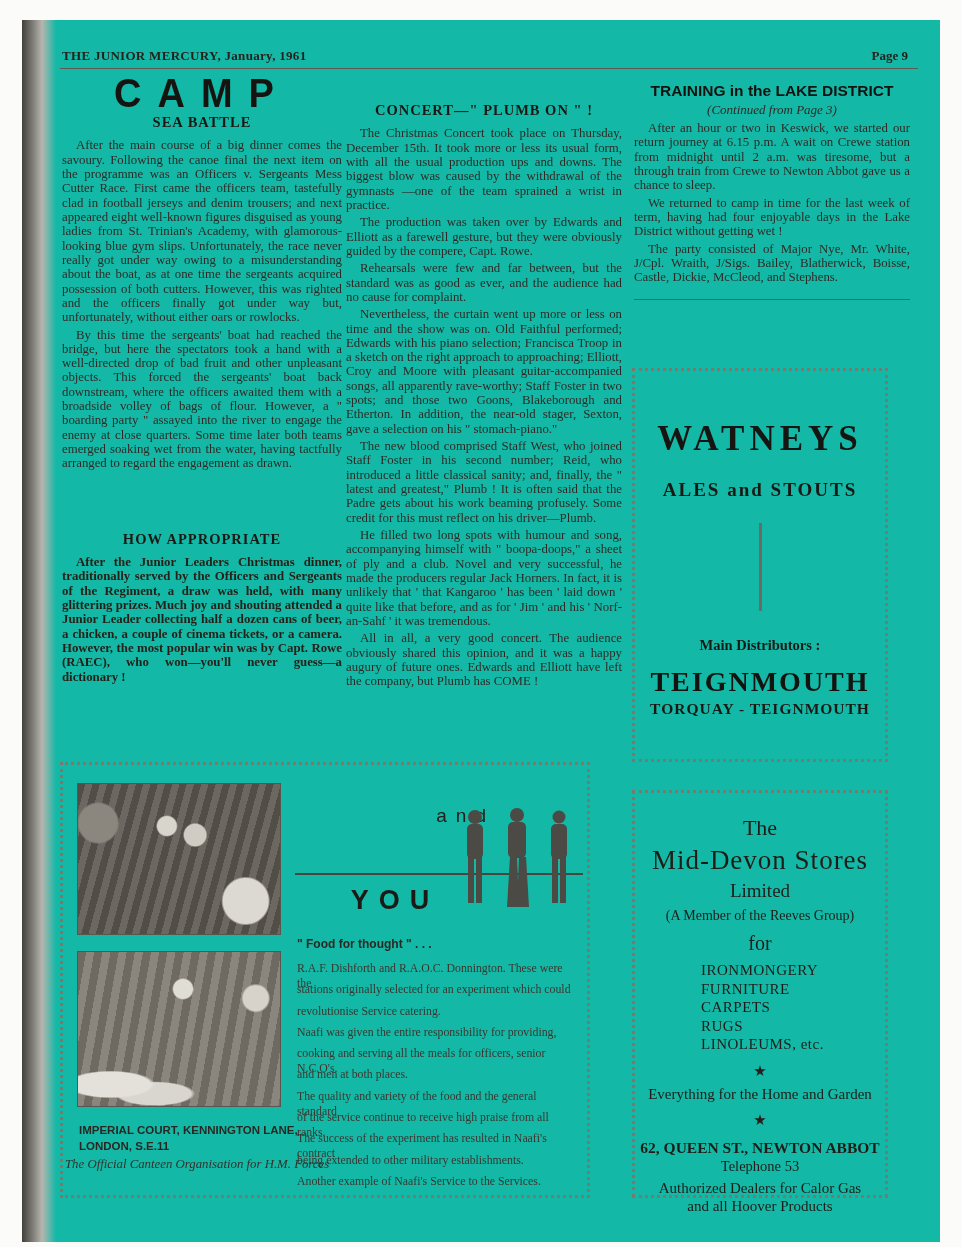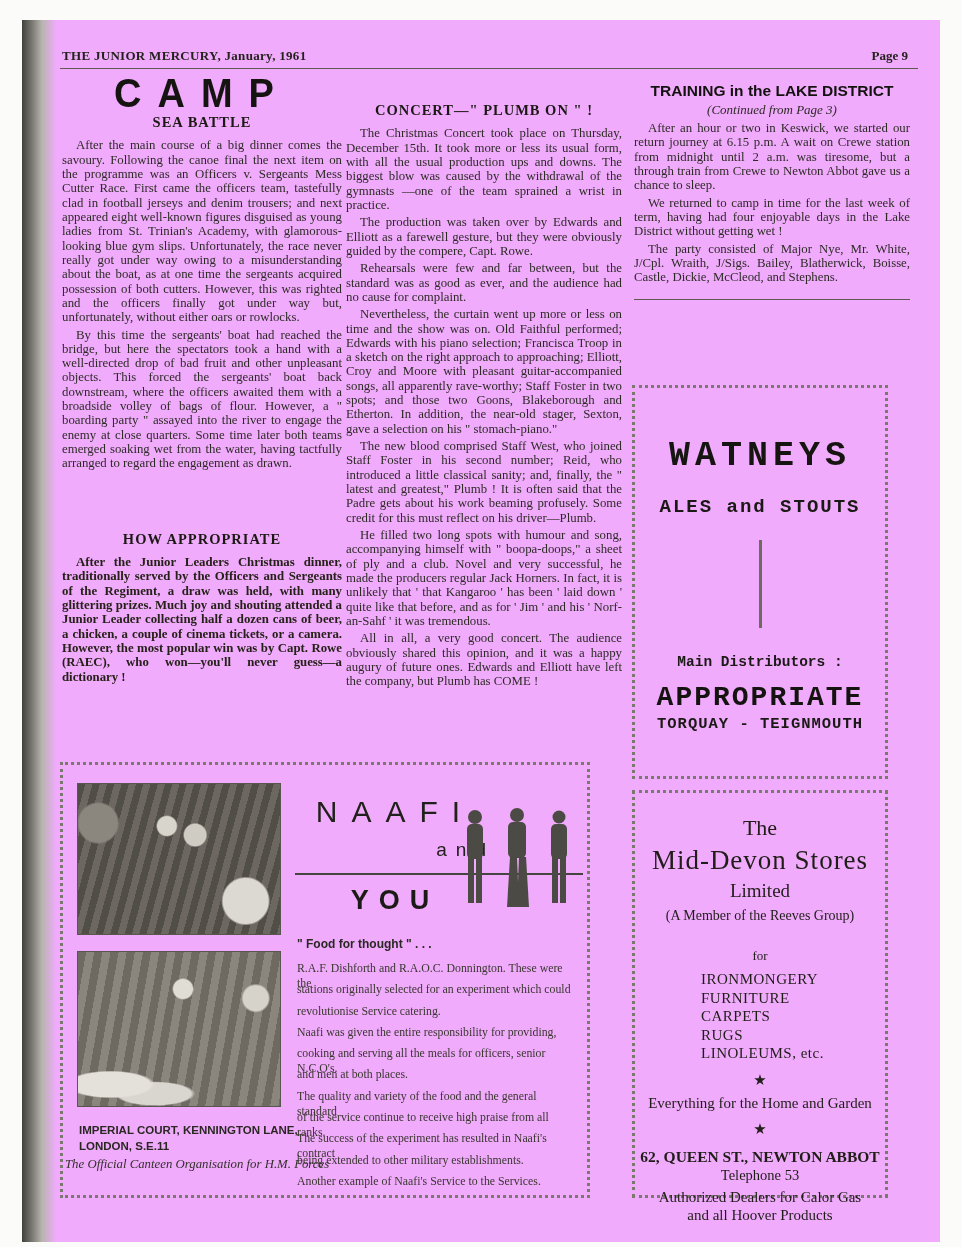--- a/index.html
+++ b/index.html
@@ -5,21 +5,21 @@
   html,body{margin:0;padding:0;}
   body{
     width:962px;height:1247px;position:relative;
     background:#fbfbf9;
     font-family:"Liberation Serif", serif;
     color:#2e2b26;
     overflow:hidden;
   }
   .paper{
     position:absolute;left:22px;top:20px;width:918px;height:1222px;
-    background:#f0abfc;
+    background:#14b8a6;
   }
   .spine{
     position:absolute;left:0;top:0;width:34px;height:100%;
     background:linear-gradient(90deg,#40403c 0,#6e6c66 8px,#b7b5ae 20px,rgba(216,215,209,0) 34px);
   }
   
   .masthead-left{position:absolute;left:40px;top:28px;font-weight:bold;font-size:13px;letter-spacing:.3px;color:#25221e;}
   .masthead-right{position:absolute;right:32px;top:28px;font-weight:bold;font-size:13px;color:#25221e;}
   .head-rule{position:absolute;left:38px;top:48px;width:858px;height:1px;background:#5d5a53;}
   
@@ -41,21 +41,21 @@
   .bold-para p, p.boldp{font-weight:bold;color:#262118;}
   .concert-head{letter-spacing:.5px;}
   .training-head{
     margin:6px 0 4px 0;text-align:center;
     font-family:"Liberation Sans",sans-serif;font-weight:bold;font-size:15.5px;color:#14120f;
   }
   .training-sub{text-align:center;font-style:italic;font-size:13px;margin:0 0 10px 0;text-indent:0 !important;}
   .right-rule{margin-top:14px;height:1px;background:#5d5a53;border:0;width:100%;}
   
   .adbox{position:absolute;border:3px dotted #7b786d;background:transparent;}
-  .watneys{left:610px;top:365px;width:250px;height:388px;text-align:center;font-family:Liberation Mono, monospace;}
+  .watneys{left:610px;top:348px;width:250px;height:388px;text-align:center;font-family:Liberation Serif, serif;}
   .watneys-brand{margin-top:48px;font-weight:bold;font-size:35px;letter-spacing:5px;color:#171511;}
   .watneys-products{margin-top:20px;font-weight:bold;font-size:19px;letter-spacing:2px;color:#1b1915;}
   .watneys-vline{width:3px;height:88px;background:#6d6a62;margin:22px auto 0 auto;}
   .watneys-dist{margin-top:26px;font-weight:bold;font-size:14.5px;color:#1b1915;}
   .watneys-name2{margin-top:12px;font-weight:bold;font-size:28px;letter-spacing:2px;color:#151310;}
   .watneys-towns{margin-top:2px;font-weight:bold;font-size:15.5px;letter-spacing:1px;color:#1b1915;}
   
   .naafi{left:38px;top:742px;width:524px;height:430px;}
   .photo{position:absolute;left:14px;width:202px;border:1px solid #59564f;}
   .photo-1{
@@ -86,21 +86,21 @@
   .naafi-body{position:absolute;left:234px;top:196px;width:278px;font-size:11.8px;color:#3a372f;}
   .naafi-body div{height:21.3px;}
   .naafi-address{position:absolute;left:16px;top:358px;font-family:"Liberation Sans",sans-serif;font-weight:bold;font-size:11.5px;line-height:1.35;color:#2a2722;}
   .naafi-caption{position:absolute;left:2px;top:392px;font-style:italic;font-size:12.8px;color:#33302a;}
   
   .middevon{left:610px;top:770px;width:250px;height:402px;text-align:center;color:#201d18;}
   .md-the{margin-top:22px;font-size:22px;}
   .md-name{margin-top:4px;font-size:27px;letter-spacing:1px;}
   .md-limited{margin-top:4px;font-size:19px;}
   .md-member{margin-top:6px;font-size:14px;}
-  .md-for{margin-top:24px;font-size:13px;}
+  .md-for{margin-top:8px;font-size:20px;}
   .md-items{margin-top:6px;text-align:left;padding-left:66px;font-size:15px;line-height:1.24;letter-spacing:.5px;}
   .md-star{margin-top:8px;font-size:15px;color:#24211c;}
   .md-slogan{margin-top:6px;font-size:15px;}
   .md-star2{margin-top:8px;font-size:15px;color:#24211c;}
   .md-address{margin-top:10px;font-weight:bold;font-size:15.5px;}
   .md-phone{margin-top:1px;font-size:14.5px;}
   .md-dealers{margin-top:4px;font-size:15px;line-height:1.2;}
 </style>
 </head>
 <body>
@@ -140,30 +140,29 @@
     <p>We returned to camp in time for the last week of term, having had four enjoyable days in the Lake District without getting wet !</p>
     <p>The party consisted of Major Nye, Mr. White, J/Cpl. Wraith, J/Sigs. Bailey, Blatherwick, Boisse, Castle, Dickie, McCleod, and Stephens.</p>
     <hr class="right-rule">
   </div>
 
   <div class="adbox watneys">
     <div class="watneys-brand">WATNEYS</div>
     <div class="watneys-products">ALES and STOUTS</div>
     <div class="watneys-vline"></div>
     <div class="watneys-dist">Main Distributors :</div>
-    <div class="watneys-name2">APPROPRIATE</div>
+    <div class="watneys-name2">TEIGNMOUTH</div>
     <div class="watneys-towns">TORQUAY - TEIGNMOUTH</div>
   </div>
 
   <div class="adbox naafi">
     <div class="photo photo-1"></div>
     <div class="photo photo-2"></div>
 
     <div class="naafi-title">
-      <div class="naafi-t1">NAAFI</div>
       <div class="naafi-t2">and</div>
     </div>
     <div class="naafi-hline"></div>
     <div class="naafi-t3">YOU</div>
 
     <div class="naafi-figs">
       <svg width="124" height="104" viewBox="0 0 124 104">
         <g fill="#4c4a44">
           <circle cx="20" cy="10" r="7"></circle>
           <rect x="12" y="17" width="16" height="35" rx="5"></rect>

